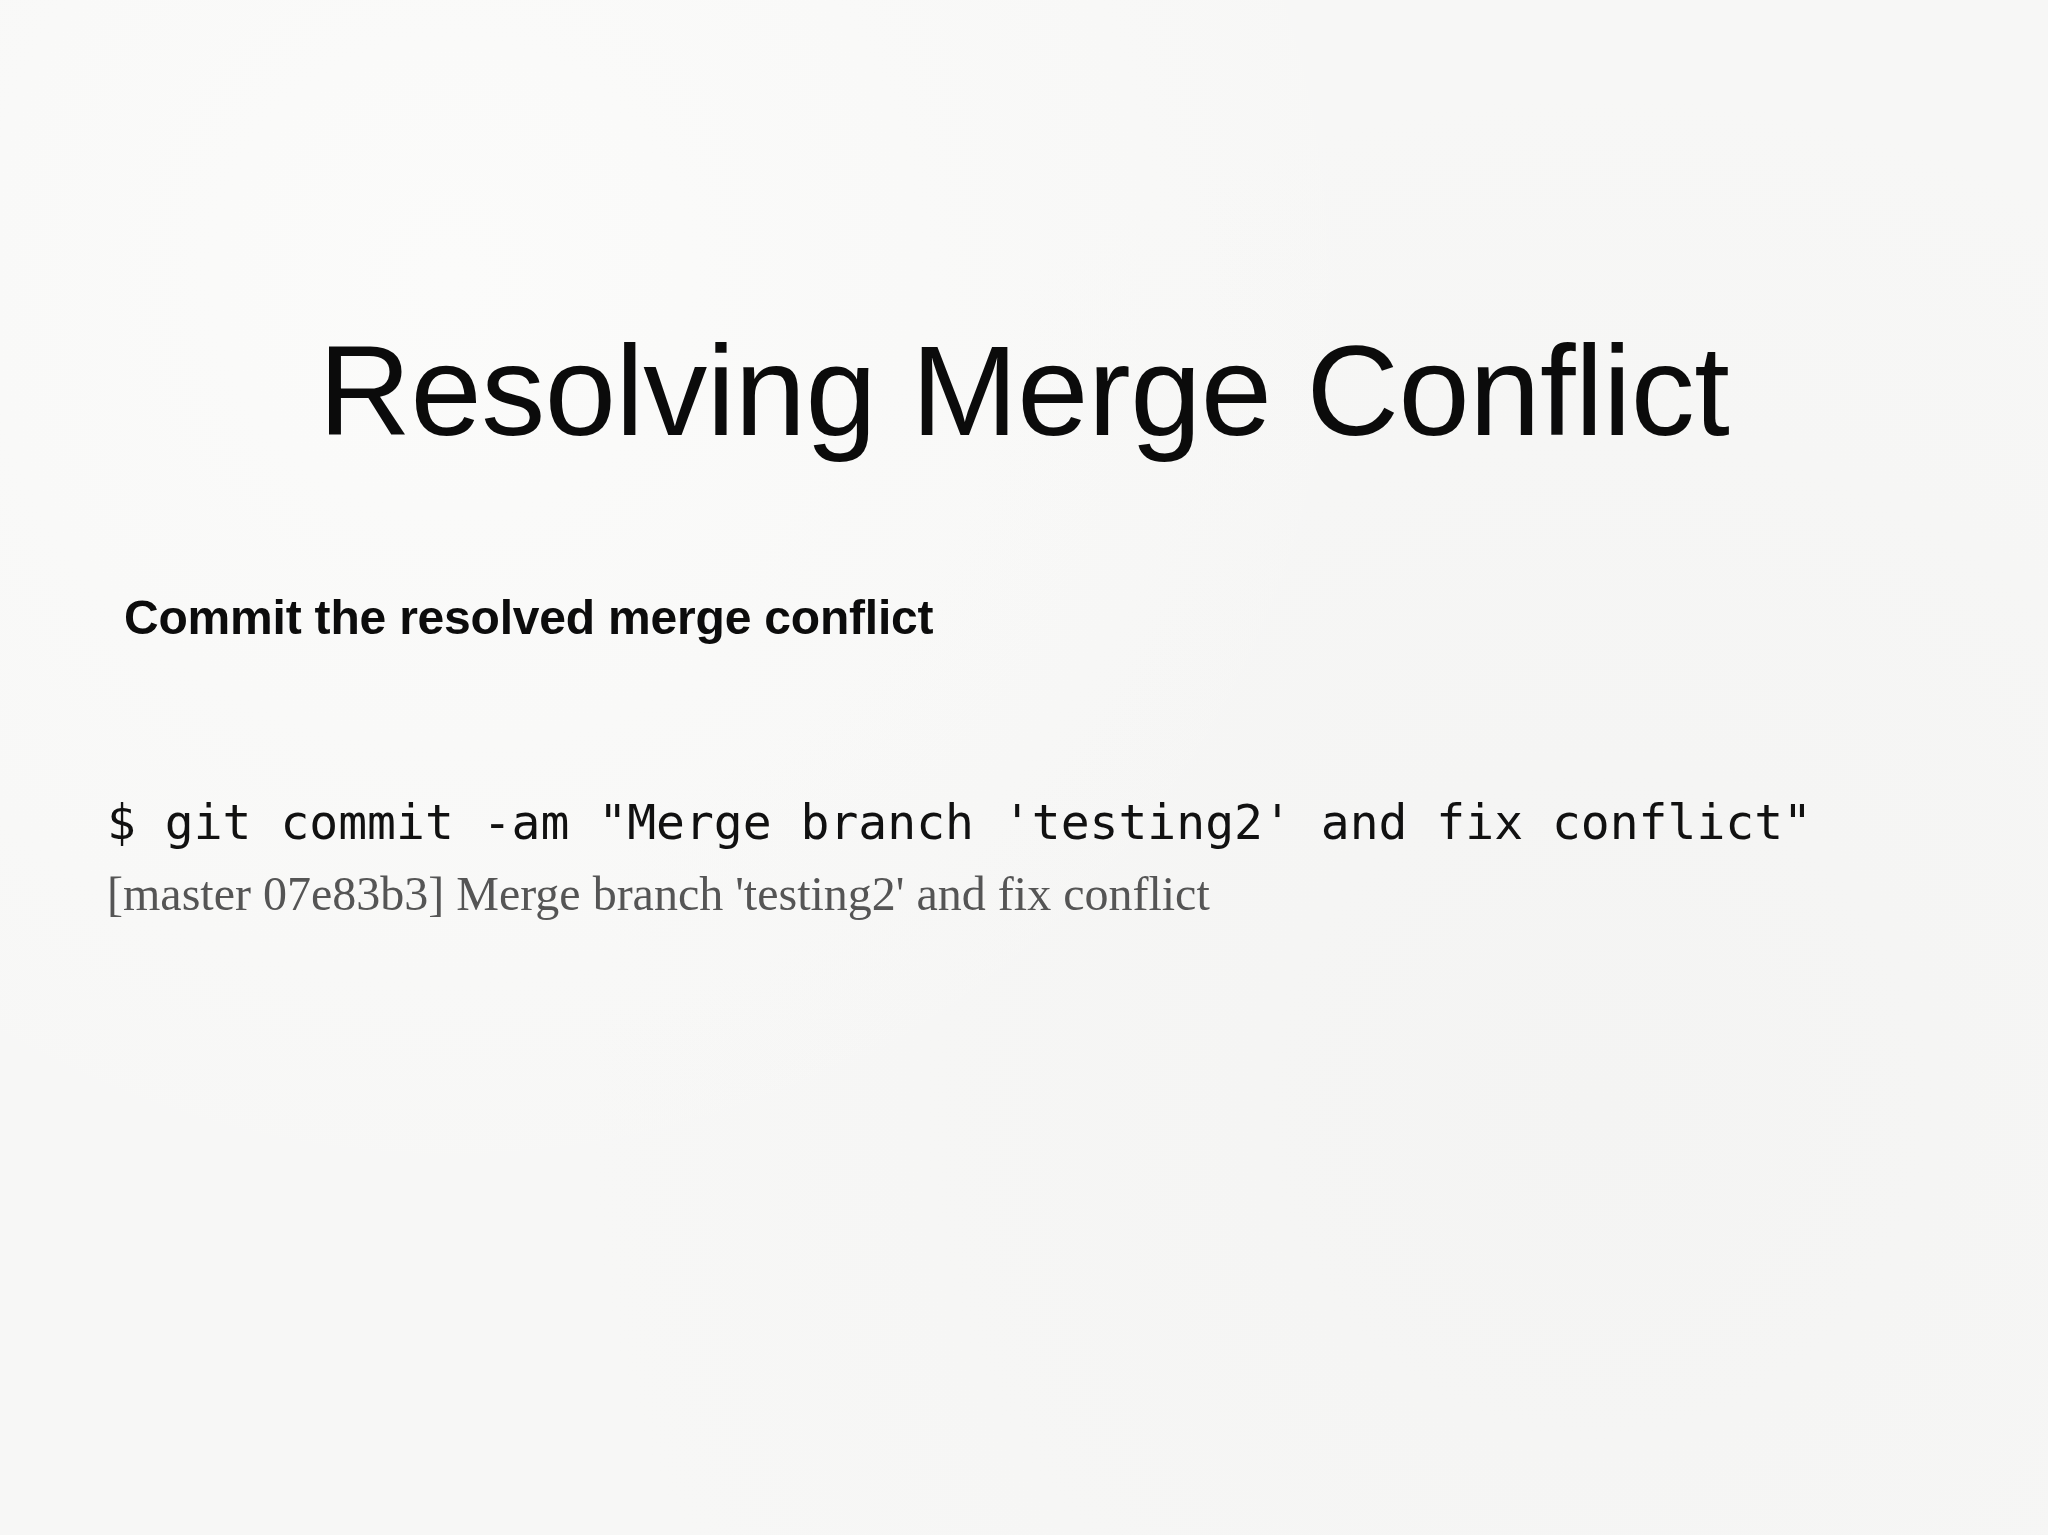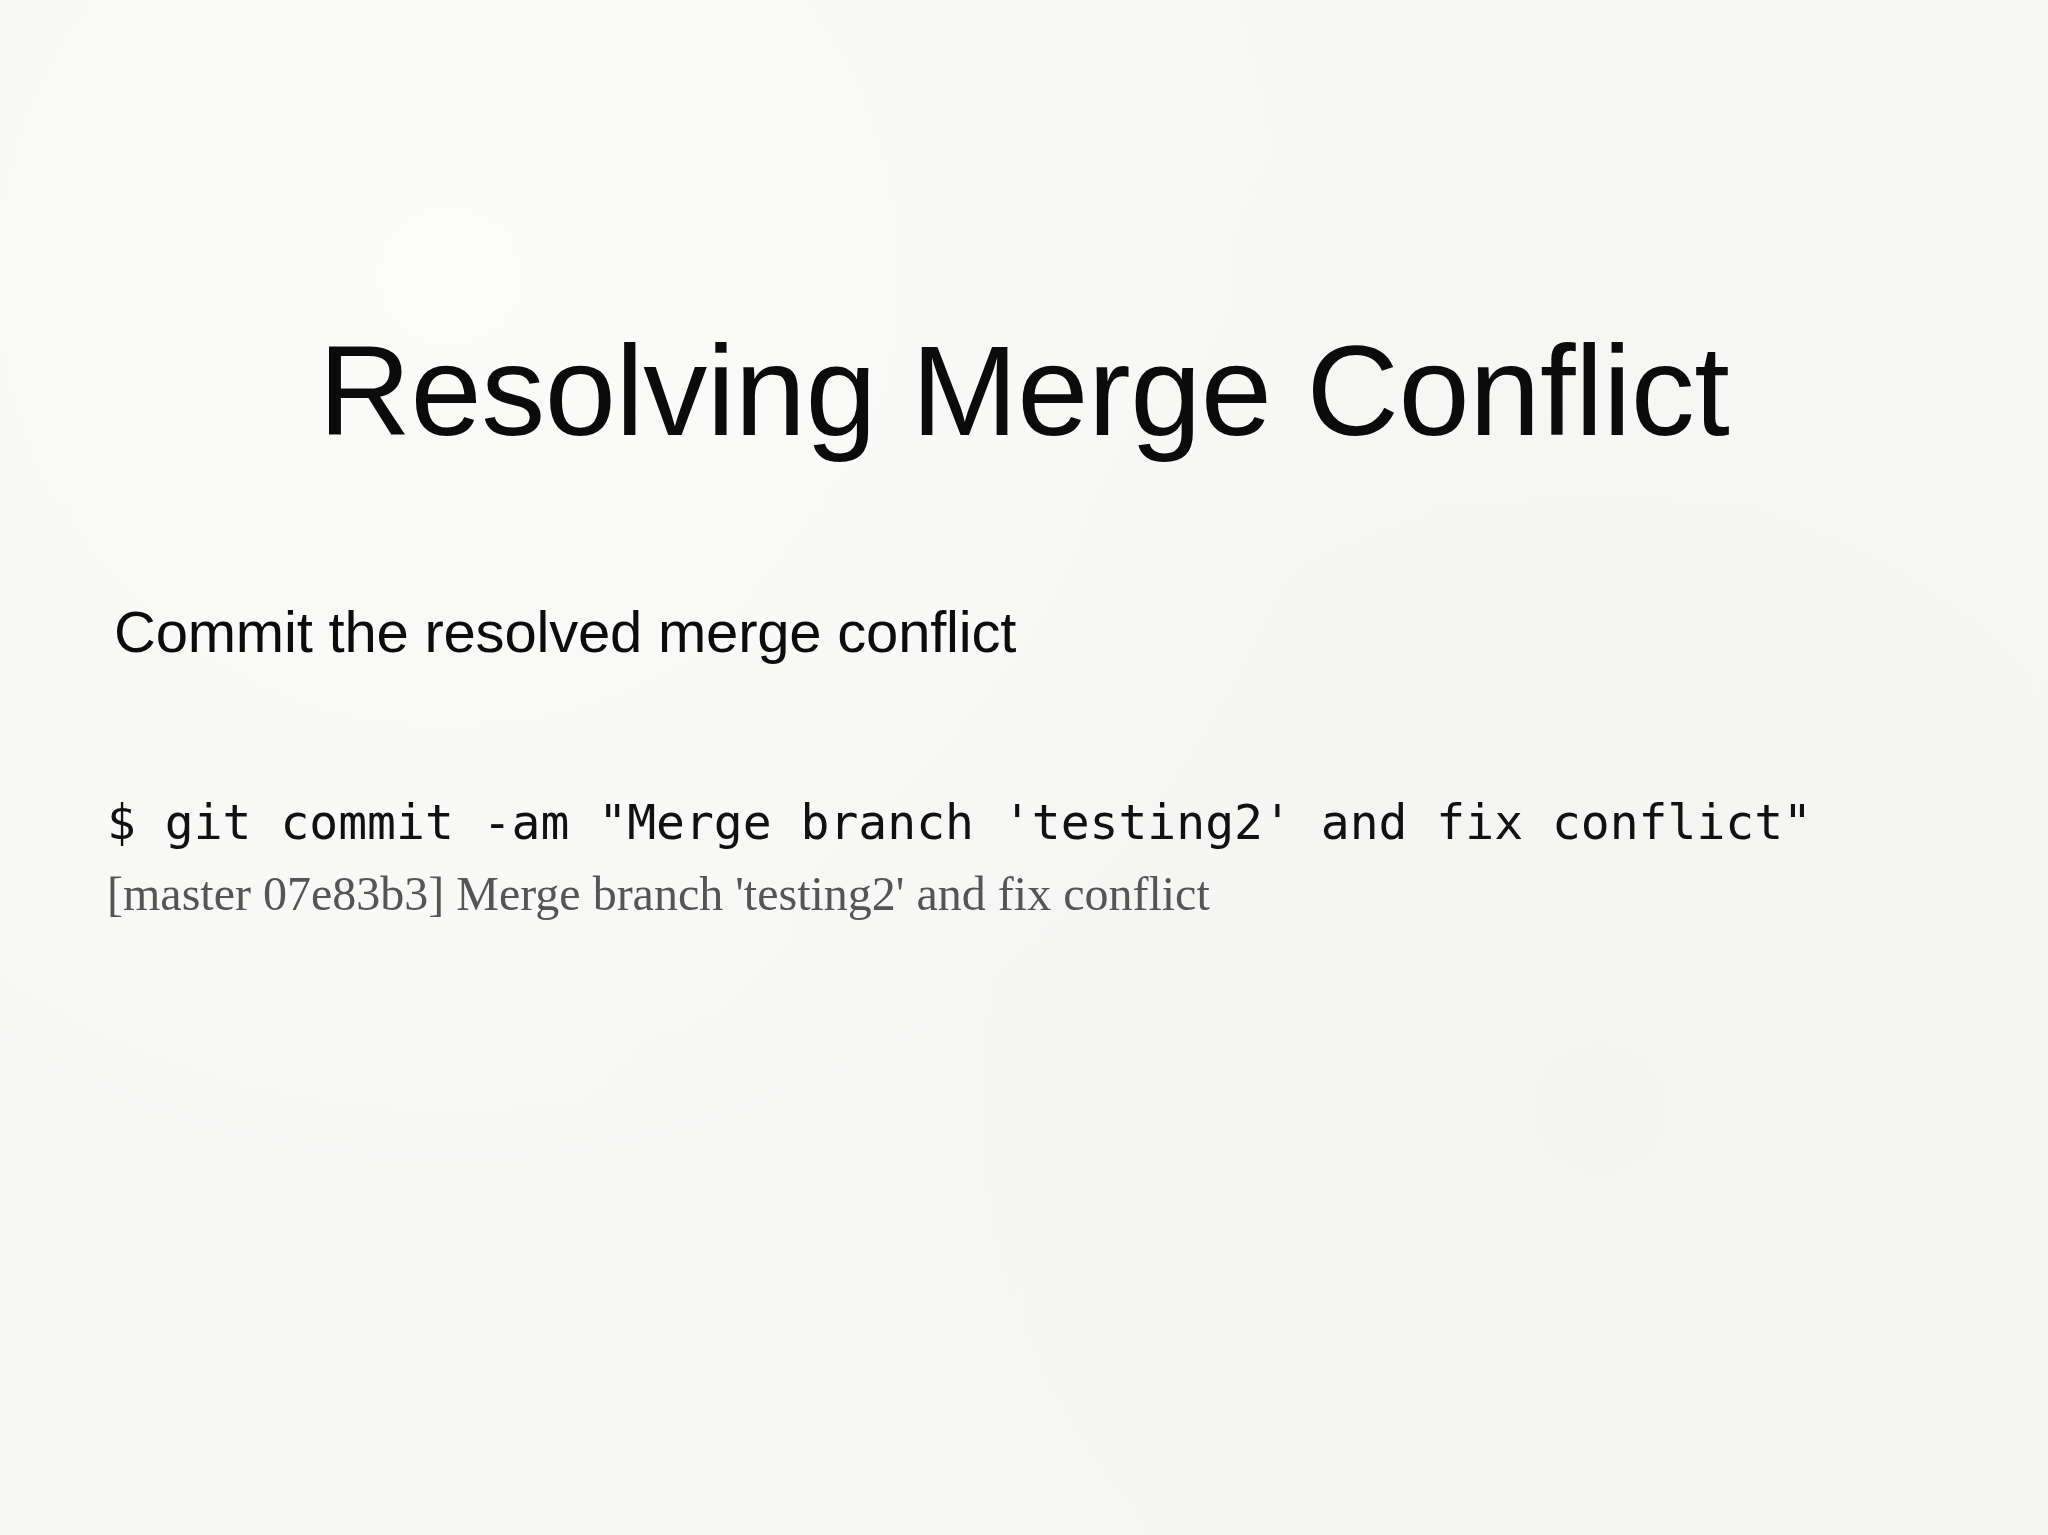--- a/index.html
+++ b/index.html
@@ -34,25 +34,25 @@
     font-size: 128px;
     line-height: 1.08;
     font-weight: 400;
     color: #0b0b0b;
     letter-spacing: -0.5px;
     white-space: nowrap;
   }
 
   .subtitle {
     position: absolute;
-    left: 114px;
+    left: 124px;
     top: 552px;
-    font-size: 58px;
+    font-size: 48px;
     line-height: 1.1;
-    font-weight: 400;
+    font-weight: 700;
     color: #0c0c0c;
     letter-spacing: -0.2px;
     white-space: nowrap;
   }
 
   .code-block {
     position: absolute;
     left: 107px;
     top: 786px;
     width: 1760px;

